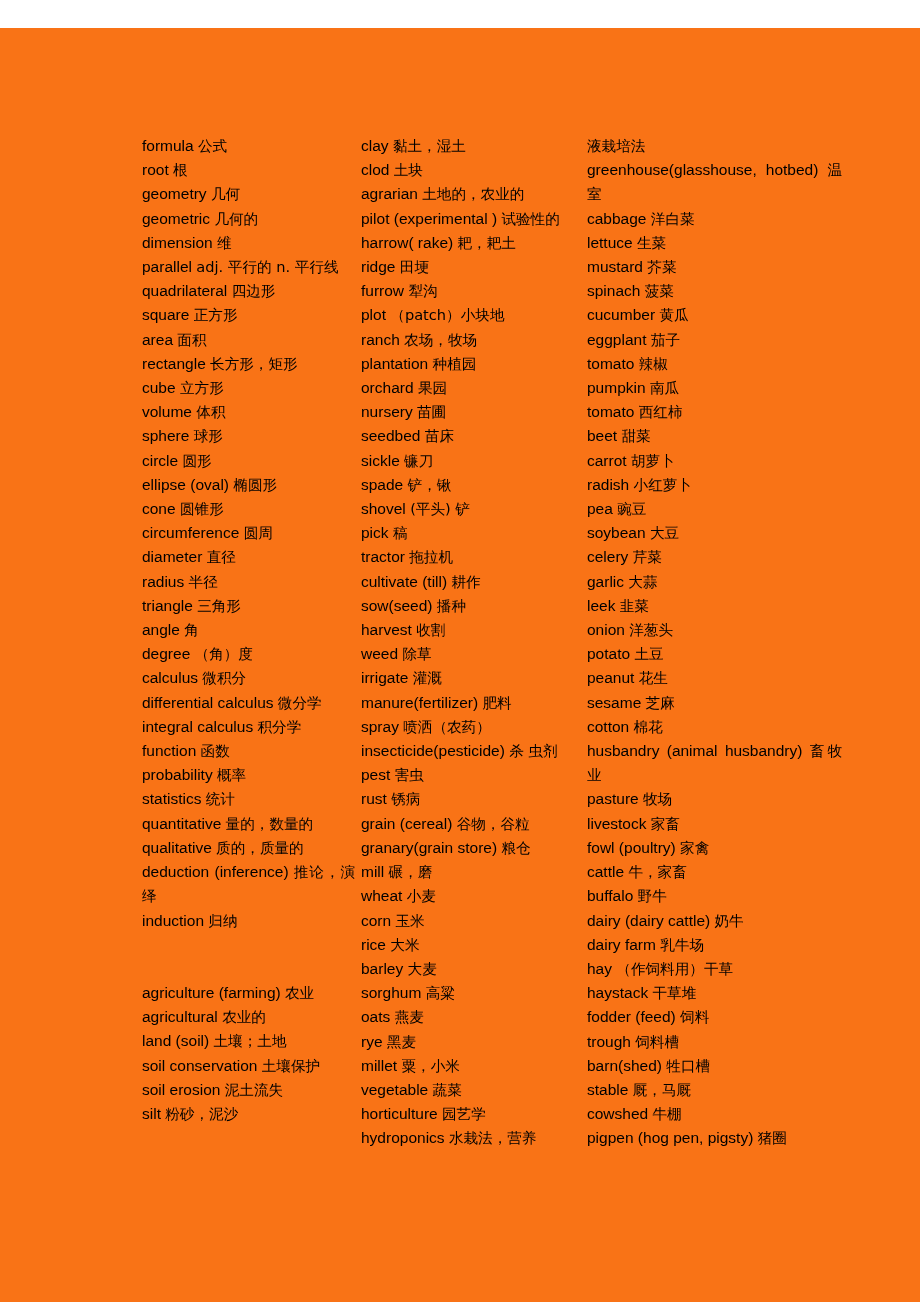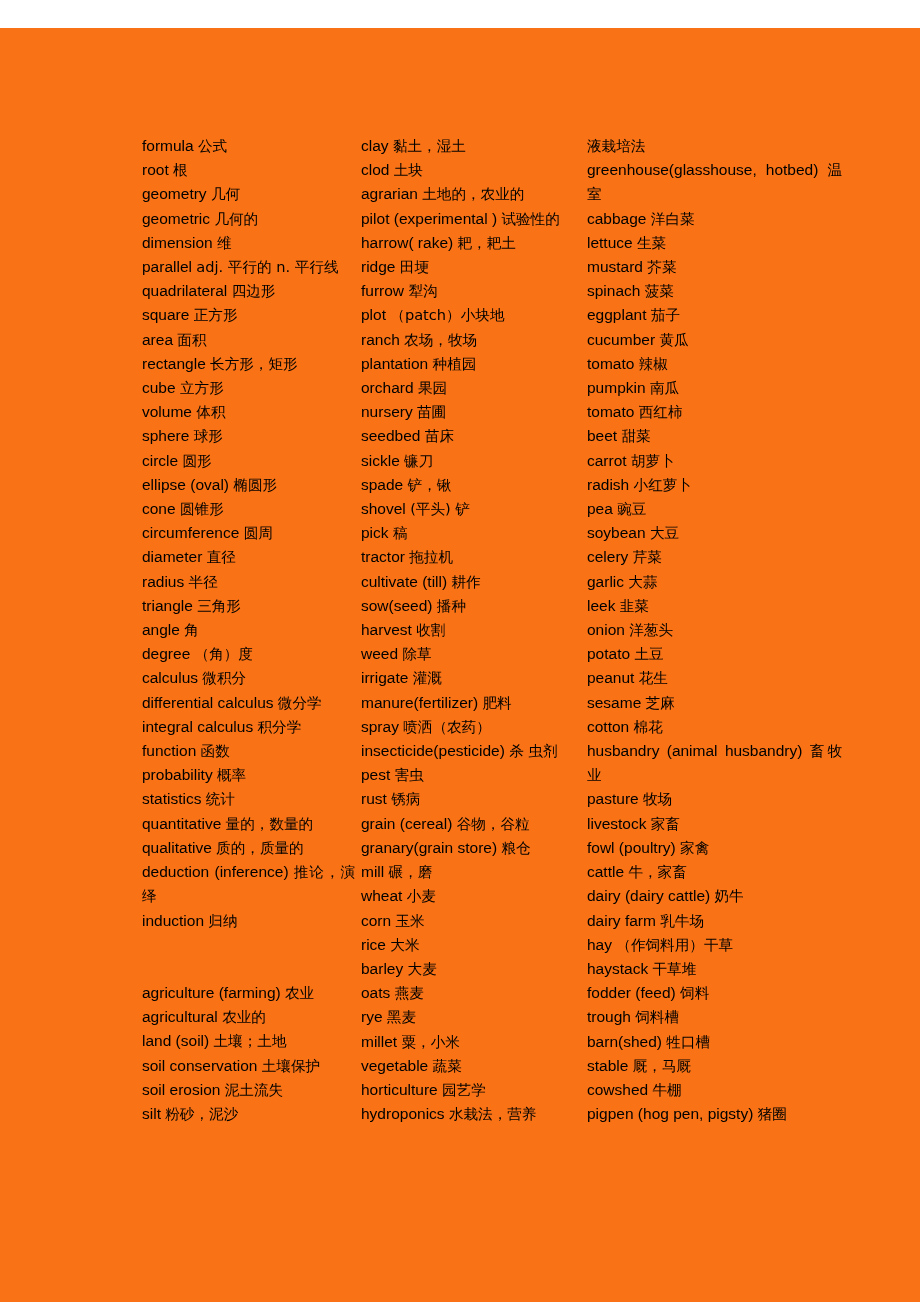--- a/index.html
+++ b/index.html
@@ -144,37 +144,38 @@
         <div class="entry just"><span class="en">insecticide(pesticide)</span> <span class="zh">杀 虫剂</span></div>
         <div class="entry"><span class="en">pest</span> <span class="zh">害虫</span></div>
         <div class="entry"><span class="en">rust</span> <span class="zh">锈病</span></div>
         <div class="entry"><span class="en">grain (cereal)</span> <span class="zh">谷物，谷粒</span></div>
         <div class="entry"><span class="en">granary(grain store)</span> <span class="zh">粮仓</span></div>
         <div class="entry"><span class="en">mill</span> <span class="zh">碾，磨</span></div>
         <div class="entry"><span class="en">wheat</span> <span class="zh">小麦</span></div>
         <div class="entry"><span class="en">corn</span> <span class="zh">玉米</span></div>
         <div class="entry"><span class="en">rice</span> <span class="zh">大米</span></div>
         <div class="entry"><span class="en">barley</span> <span class="zh">大麦</span></div>
+        <div class="entry"><span class="en">sorghum</span> <span class="zh">高粱</span></div>
         <div class="entry"><span class="en">oats</span> <span class="zh">燕麦</span></div>
         <div class="entry"><span class="en">rye</span> <span class="zh">黑麦</span></div>
         <div class="entry"><span class="en">millet</span> <span class="zh">粟，小米</span></div>
         <div class="entry"><span class="en">vegetable</span> <span class="zh">蔬菜</span></div>
         <div class="entry"><span class="en">horticulture</span> <span class="zh">园艺学</span></div>
         <div class="entry"><span class="en">hydroponics</span> <span class="zh">水栽法，营养</span></div>
       </div>
 
     <div class="col col-3" id="col3">
         <div class="entry"><span class="zh">液栽培法</span></div>
         <div class="entry"><span class="en">greenhouse(glasshouse, hotbed)</span> <span class="zh">温室</span></div>
         <div class="entry"><span class="en">cabbage</span> <span class="zh">洋白菜</span></div>
         <div class="entry"><span class="en">lettuce</span> <span class="zh">生菜</span></div>
         <div class="entry"><span class="en">mustard</span> <span class="zh">芥菜</span></div>
         <div class="entry"><span class="en">spinach</span> <span class="zh">菠菜</span></div>
+        <div class="entry"><span class="en">cucumber</span> <span class="zh">黄瓜</span></div>
         <div class="entry"><span class="en">eggplant</span> <span class="zh">茄子</span></div>
-        <div class="entry"><span class="en">cucumber</span> <span class="zh">黄瓜</span></div>
         <div class="entry"><span class="en">tomato</span> <span class="zh">辣椒</span></div>
         <div class="entry"><span class="en">pumpkin</span> <span class="zh">南瓜</span></div>
         <div class="entry"><span class="en">tomato</span> <span class="zh">西红柿</span></div>
         <div class="entry"><span class="en">beet</span> <span class="zh">甜菜</span></div>
         <div class="entry"><span class="en">carrot</span> <span class="zh">胡萝卜</span></div>
         <div class="entry"><span class="en">radish</span> <span class="zh">小红萝卜</span></div>
         <div class="entry"><span class="en">pea</span> <span class="zh">豌豆</span></div>
         <div class="entry"><span class="en">soybean</span> <span class="zh">大豆</span></div>
         <div class="entry"><span class="en">celery</span> <span class="zh">芹菜</span></div>
         <div class="entry"><span class="en">garlic</span> <span class="zh">大蒜</span></div>
@@ -182,20 +183,21 @@
         <div class="entry"><span class="en">onion</span> <span class="zh">洋葱头</span></div>
         <div class="entry"><span class="en">potato</span> <span class="zh">土豆</span></div>
         <div class="entry"><span class="en">peanut</span> <span class="zh">花生</span></div>
         <div class="entry"><span class="en">sesame</span> <span class="zh">芝麻</span></div>
         <div class="entry"><span class="en">cotton</span> <span class="zh">棉花</span></div>
         <div class="entry just"><span class="en">husbandry (animal husbandry)</span> <span class="zh">畜牧业</span></div>
         <div class="entry"><span class="en">pasture</span> <span class="zh">牧场</span></div>
         <div class="entry"><span class="en">livestock</span> <span class="zh">家畜</span></div>
         <div class="entry"><span class="en">fowl (poultry)</span> <span class="zh">家禽</span></div>
         <div class="entry"><span class="en">cattle</span> <span class="zh">牛，家畜</span></div>
+        <div class="entry"><span class="en">buffalo</span> <span class="zh">野牛</span></div>
         <div class="entry"><span class="en">dairy (dairy cattle)</span> <span class="zh">奶牛</span></div>
         <div class="entry"><span class="en">dairy farm</span> <span class="zh">乳牛场</span></div>
         <div class="entry"><span class="en">hay</span> <span class="zh">（作饲料用）干草</span></div>
         <div class="entry"><span class="en">haystack</span> <span class="zh">干草堆</span></div>
         <div class="entry"><span class="en">fodder (feed)</span> <span class="zh">饲料</span></div>
         <div class="entry"><span class="en">trough</span> <span class="zh">饲料槽</span></div>
         <div class="entry"><span class="en">barn(shed)</span> <span class="zh">牲口槽</span></div>
         <div class="entry"><span class="en">stable</span> <span class="zh">厩，马厩</span></div>
         <div class="entry"><span class="en">cowshed</span> <span class="zh">牛棚</span></div>
         <div class="entry just"><span class="en">pigpen (hog pen, pigsty)</span> <span class="zh">猪圈</span></div>

